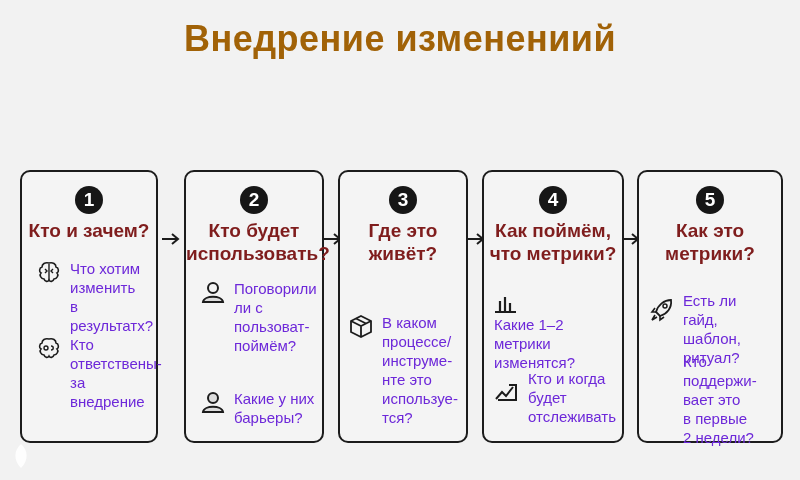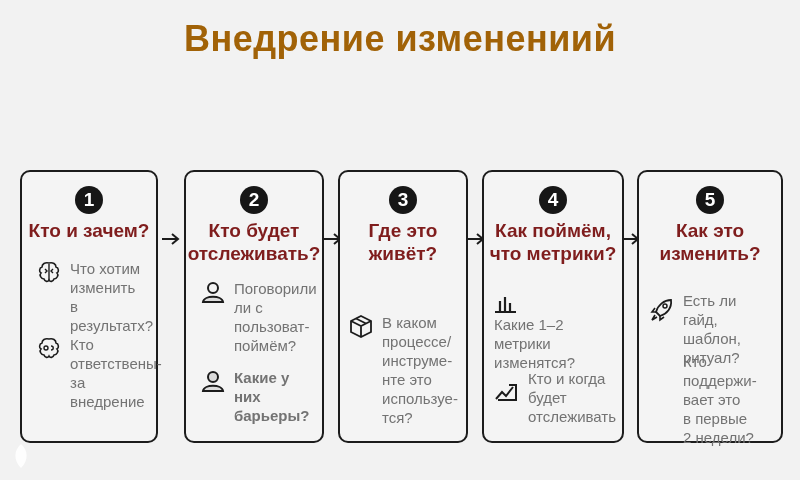--- a/index.html
+++ b/index.html
@@ -72,21 +72,21 @@
   .item .ico {
     width: 26px;
     flex: 0 0 26px;
     height: 26px;
     margin-right: 8px;
   }
   .item .txt {
     font-size: 15px;
     line-height: 19px;
     white-space: pre-line;
-    color: #737373;
+    color: #6d28d9;
   }
   .arrow {
     position: absolute;
     top: 232px;
     width: 18px;
     height: 14px;
   }
   .logo {
     position: absolute;
     left: 10px;
@@ -124,32 +124,32 @@
   </div>
 </div>
 
 <svg class="arrow" style="left:162px;" viewBox="0 0 18 14">
   <path d="M0 7 L16 7 M10 2 L16 7 L10 12" fill="none" stroke="#1c1c1c" stroke-width="2"></path>
 </svg>
 
 <div class="card" style="left:184px; width:140px;">
   <div class="num">2</div>
   <div class="head">Кто будет
-отслеживать?</div>
+использовать?</div>
   <div class="item" style="top:107px;">
     <svg class="ico" viewBox="0 0 26 26">
       <circle cx="13" cy="9" r="5" fill="none" stroke="#1c1c1c" stroke-width="2"></circle>
       <path d="M3 23 C4 16 22 16 23 23 Z" fill="#dcdcdc" stroke="#1c1c1c" stroke-width="2"></path>
     </svg>
     <span class="txt">Поговорили
 ли с
 пользоват-
 поймём?</span>
   </div>
-  <div class="item" style="top:196px;font-weight:bold;">
+  <div class="item" style="top:217px;">
     <svg class="ico" viewBox="0 0 26 26">
       <circle cx="13" cy="9" r="5" fill="#dcdcdc" stroke="#1c1c1c" stroke-width="2"></circle>
       <path d="M3 23 C4 16 22 16 23 23 Z" fill="#dcdcdc" stroke="#1c1c1c" stroke-width="2"></path>
     </svg>
     <span class="txt">Какие у них
 барьеры?</span>
   </div>
 </div>
 
 <svg class="arrow" style="left:324px;" viewBox="0 0 18 14">
@@ -201,21 +201,21 @@
   </div>
 </div>
 
 <svg class="arrow" style="left:622px;" viewBox="0 0 18 14">
   <path d="M0 7 L16 7 M10 2 L16 7 L10 12" fill="none" stroke="#1c1c1c" stroke-width="2"></path>
 </svg>
 
 <div class="card" style="left:637px; width:146px;">
   <div class="num">5</div>
   <div class="head">Как это
-изменить?</div>
+метрики?</div>
   <div class="item" style="top:119px; left:10px;">
     <svg class="ico" viewBox="0 0 26 26" style="margin-top:6px;">
       <path d="M22 3 C15 3 9 8 7 15 L11 19 C18 17 23 11 22 3 Z" fill="none" stroke="#1c1c1c" stroke-width="1.8"></path>
       <circle cx="16" cy="9" r="2" fill="none" stroke="#1c1c1c" stroke-width="1.5"></circle>
       <path d="M7 15 L3 15 L6 11 M11 19 L11 23 L15 20 M6 18 L3 23 L8 20" fill="none" stroke="#1c1c1c" stroke-width="1.6"></path>
     </svg>
     <span class="txt">Есть ли гайд,
 шаблон,
 ритуал?</span>
   </div>

